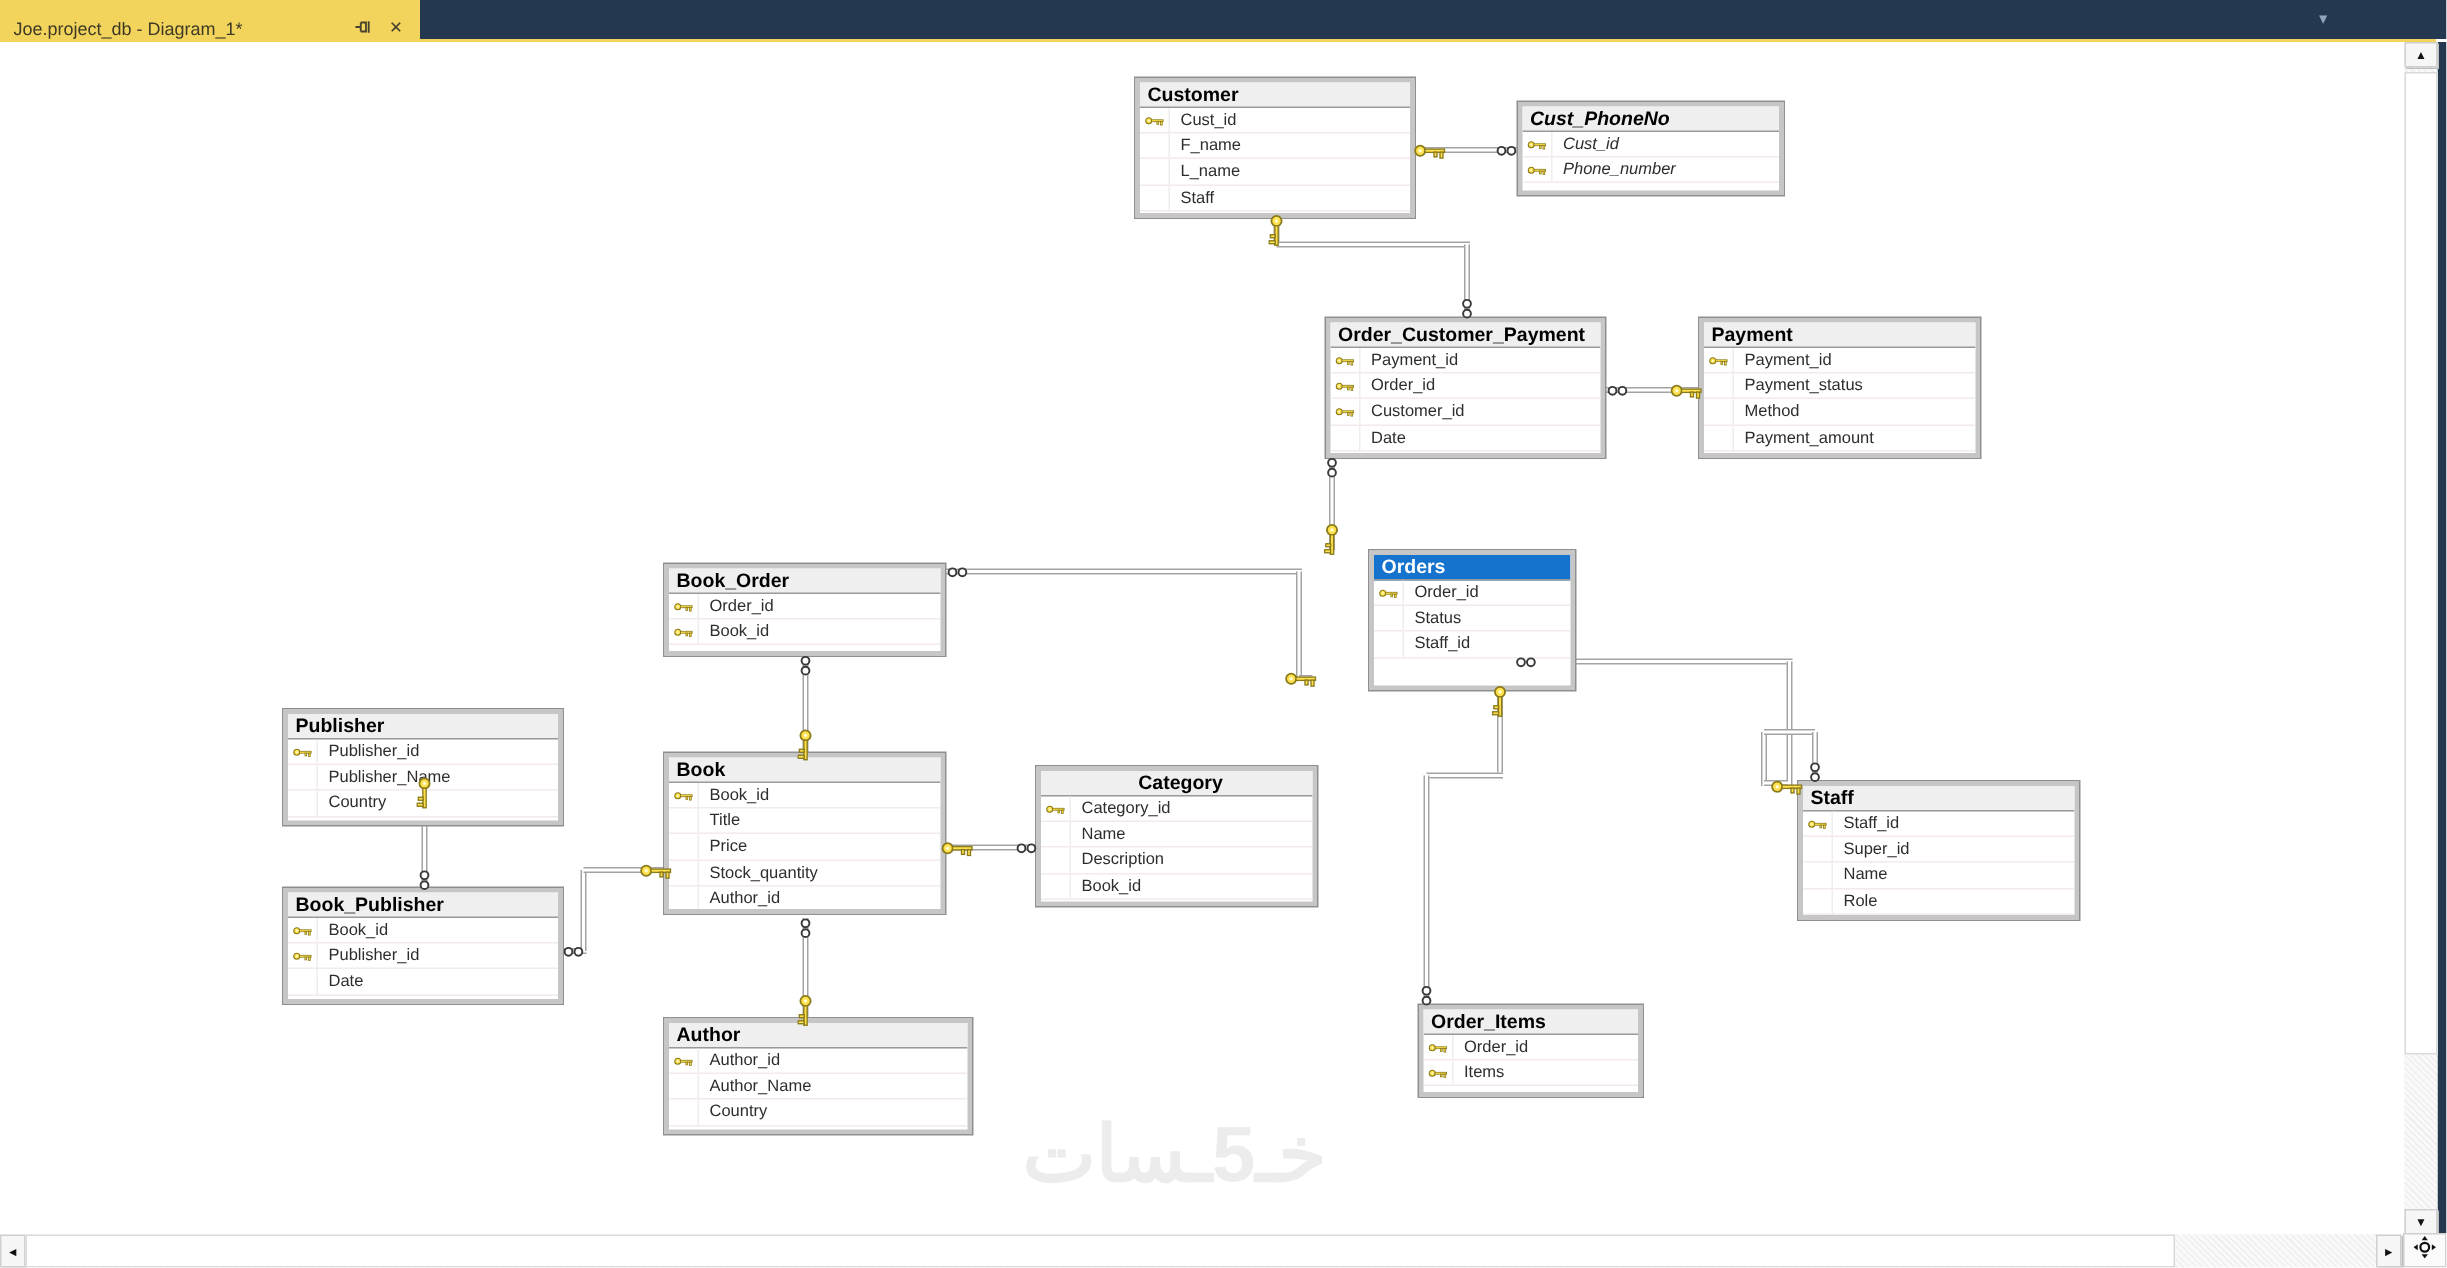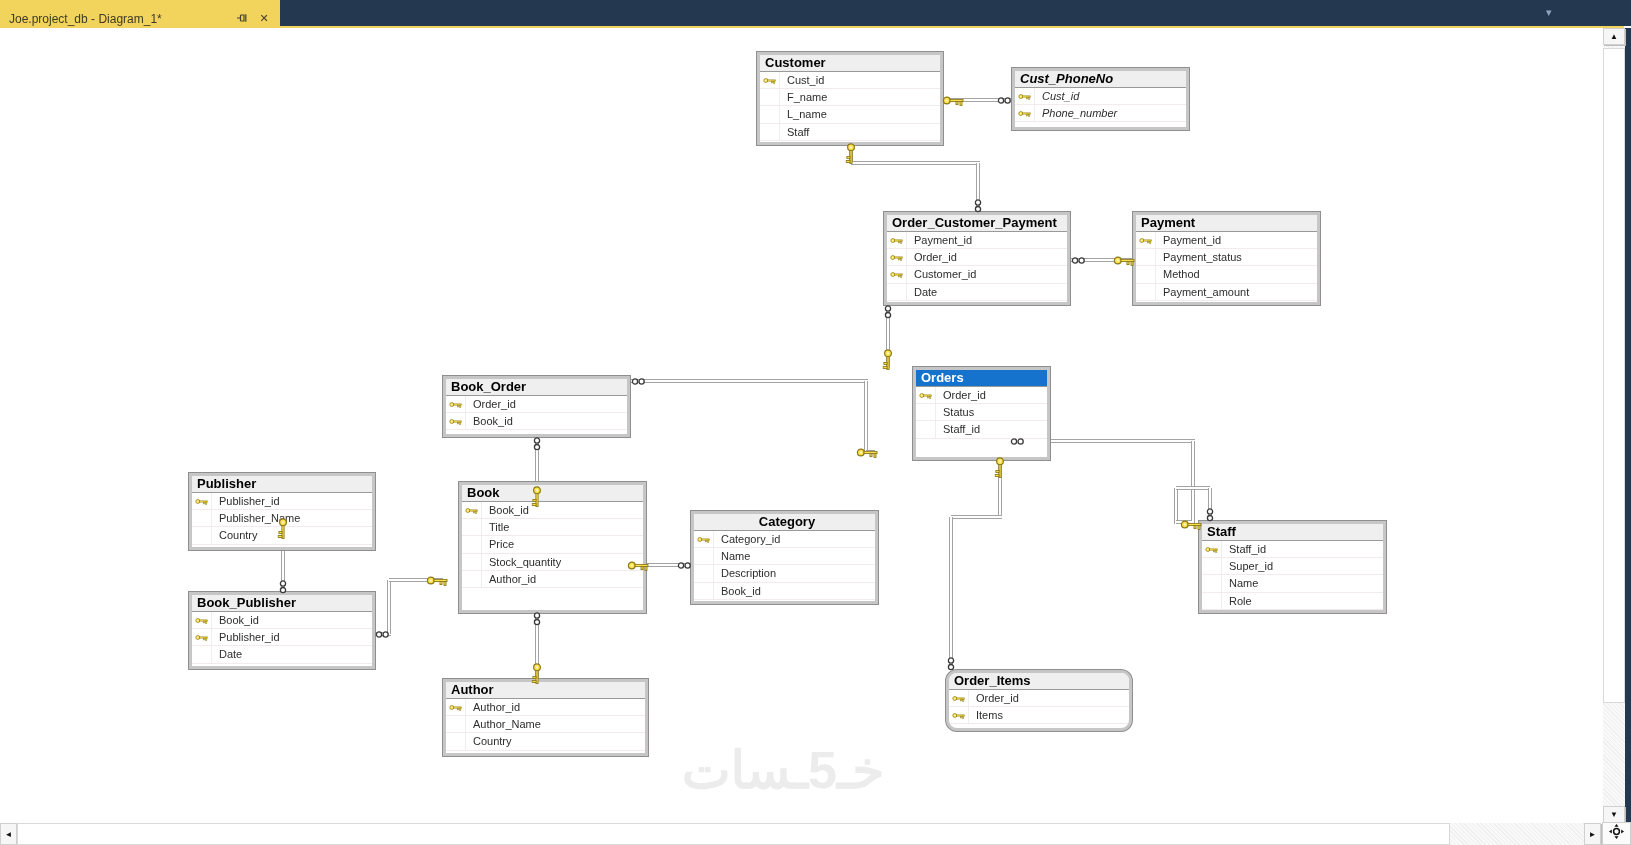--- a/index.html
+++ b/index.html
@@ -306,21 +306,21 @@
         <div class="row">
           <span class="kc"></span>
           <span class="cl">Publisher_Name</span>
         </div>
         <div class="row">
           <span class="kc"></span>
           <span class="cl">Country</span>
         </div>
       </div>
     </div>
-    <div class="tbl" style="left: 443px; top: 482px; width: 187px; height: 131px; margin-left: 16px;">
+    <div class="tbl" style="left: 443px; top: 502px; width: 187px; height: 107px;">
       <div class="tbl-h">Book</div>
       <div class="rows">
         <div class="row">
           <span class="kc">
             <svg width="13" height="7" viewBox="0 0 22 11">
               <circle cx="4.8" cy="5.5" r="3.4" fill="#ffe14d" stroke="#8a7a1a" stroke-width="1.2"></circle>
               <circle cx="4.8" cy="5.5" r="1.1" fill="#fffbe0"></circle>
               <rect x="8" y="4.4" width="13" height="2.2" fill="#ffe14d" stroke="#8a7a1a" stroke-width="0.9"></rect>
               <rect x="14" y="6.4" width="2" height="3.2" fill="#ffe14d" stroke="#8a7a1a" stroke-width="0.9"></rect>
               <rect x="18" y="6.4" width="2" height="4" fill="#ffe14d" stroke="#8a7a1a" stroke-width="0.9"></rect>
@@ -455,21 +455,21 @@
         <div class="row">
           <span class="kc"></span>
           <span class="cl">Name</span>
         </div>
         <div class="row">
           <span class="kc"></span>
           <span class="cl">Role</span>
         </div>
       </div>
     </div>
-    <div class="tbl" style="left: 946px; top: 670px; width: 186px; height: 61px; border-radius: 11px;">
+    <div class="tbl" style="left: 946px; top: 670px; width: 149px; height: 61px;">
       <div class="tbl-h">Order_Items</div>
       <div class="rows">
         <div class="row">
           <span class="kc">
             <svg width="13" height="7" viewBox="0 0 22 11">
               <circle cx="4.8" cy="5.5" r="3.4" fill="#ffe14d" stroke="#8a7a1a" stroke-width="1.2"></circle>
               <circle cx="4.8" cy="5.5" r="1.1" fill="#fffbe0"></circle>
               <rect x="8" y="4.4" width="13" height="2.2" fill="#ffe14d" stroke="#8a7a1a" stroke-width="0.9"></rect>
               <rect x="14" y="6.4" width="2" height="3.2" fill="#ffe14d" stroke="#8a7a1a" stroke-width="0.9"></rect>
               <rect x="18" y="6.4" width="2" height="4" fill="#ffe14d" stroke="#8a7a1a" stroke-width="0.9"></rect>

